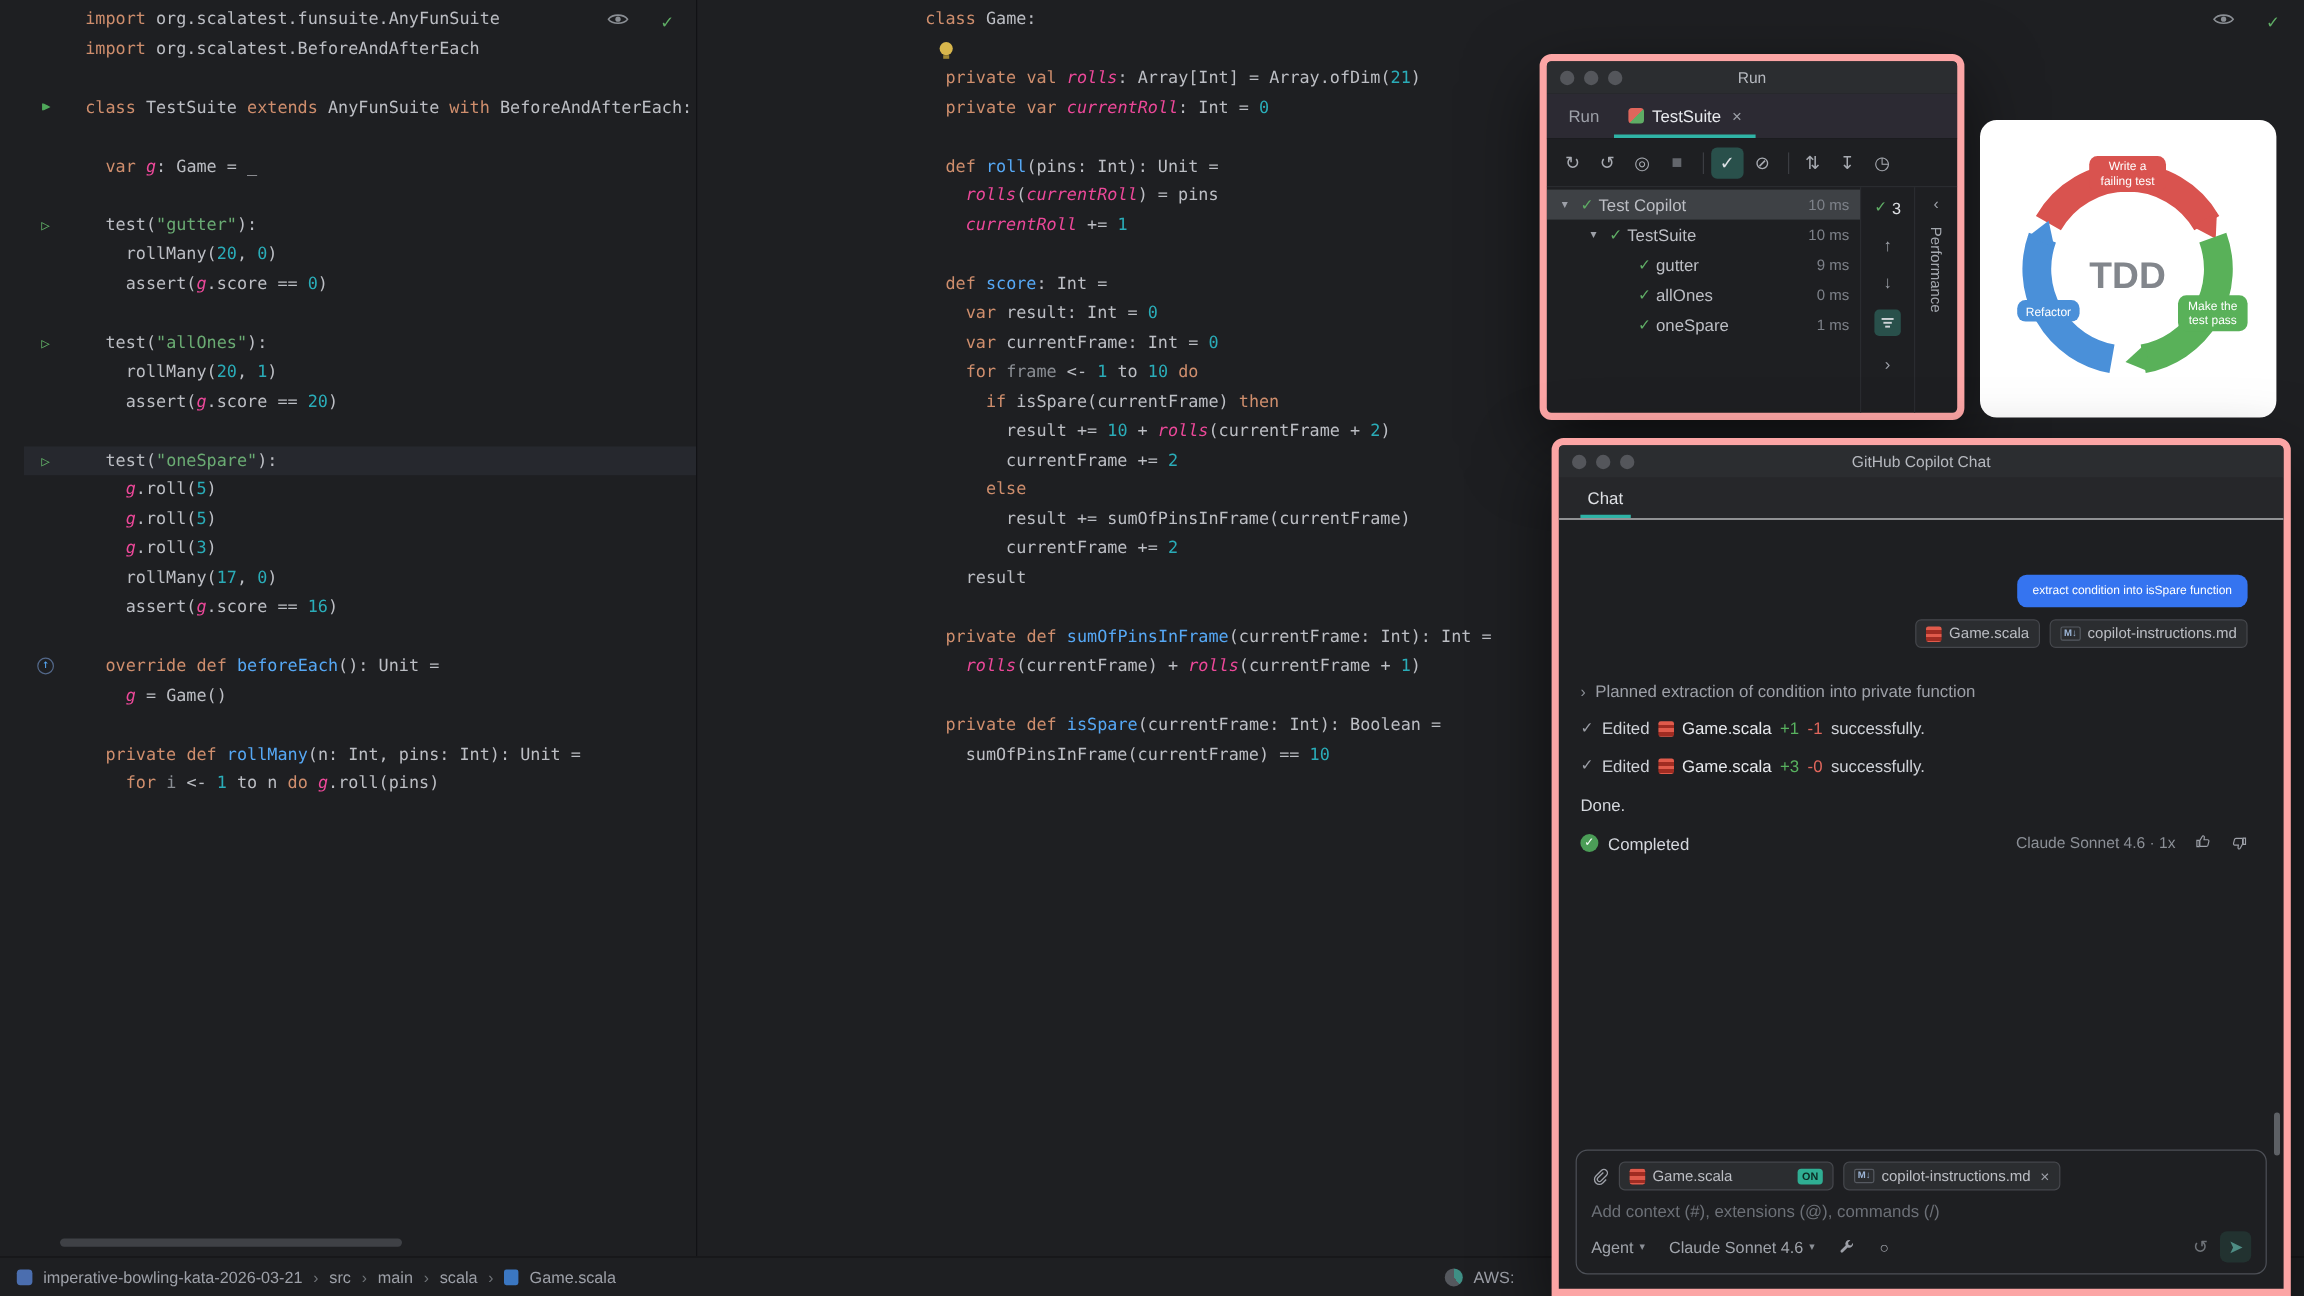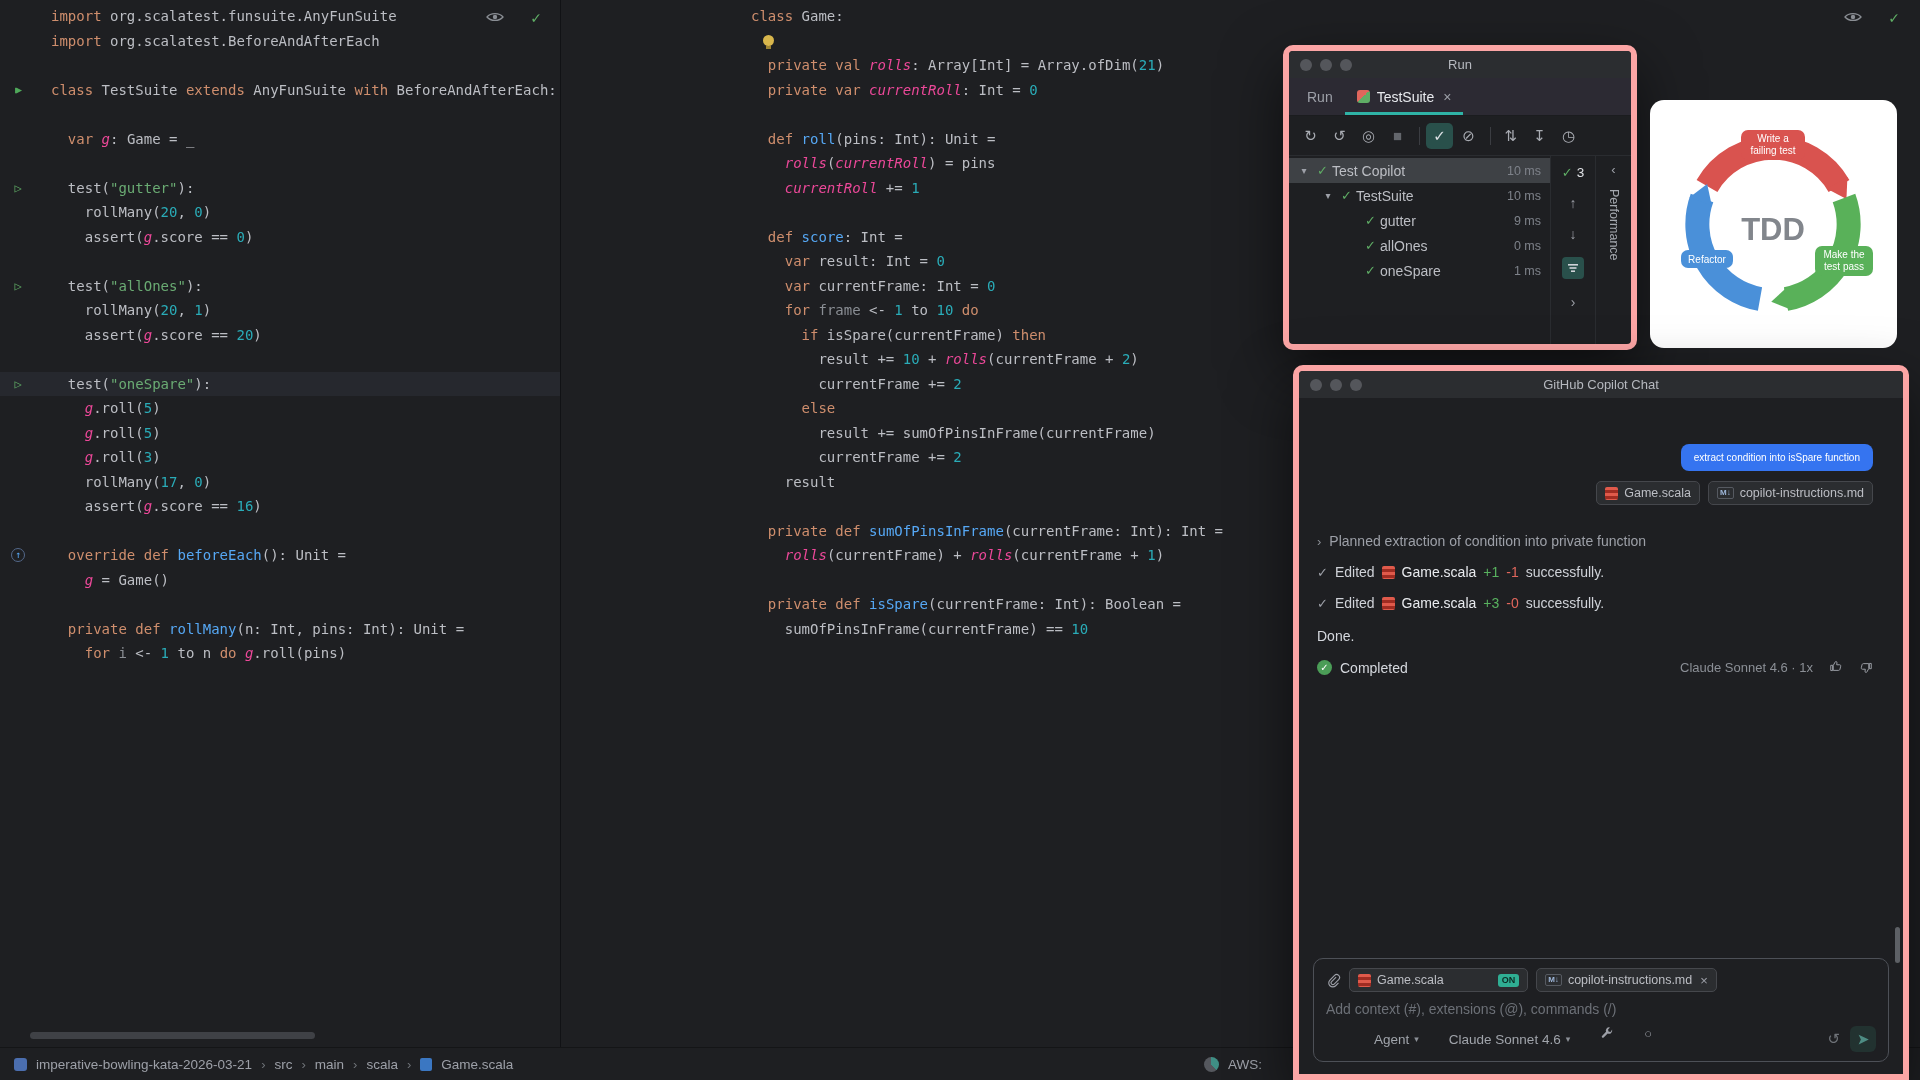--- a/index.html
+++ b/index.html
@@ -1,21 +1,21 @@
 <!DOCTYPE html>
 <html><head>
 <meta charset="utf-8">
 <style>
   *{box-sizing:border-box;margin:0;padding:0;}
   :root{--accent:#2fb3a6;}
   html,body{width:1920px;height:1080px;overflow:hidden;background:#1e1f22;
     font-family:"Liberation Sans","DejaVu Sans",sans-serif;color:#bcbec4;}
 
   
-  .editors{position:absolute;left:0;top:0;right:0;bottom:33px;display:flex;}
+  .editors{position:absolute;left:0;top:0;right:0;bottom:33px;display:flex;padding-left:20px;}
   .pane{position:relative;overflow:hidden;}
   .pane-left{width:561px;border-right:1px solid #111215;}
   .pane-middle{flex:1;}
   .code{position:absolute;top:4px;font-family:"DejaVu Sans Mono",monospace;font-size:14px;
     line-height:24.5px;white-space:pre;color:#bcbec4;}
   #left-code{left:51px;}
   #middle-code{left:190px;}
   .line{position:relative;z-index:0;height:24.5px;}
   .line.hl::before{content:"";position:absolute;z-index:-1;top:0;bottom:0;left:-51px;right:-1500px;background:#26282e;}
   .tk-kw{color:#cf8e6d}.tk-pl{color:#bcbec4}.tk-str{color:#6aab73}.tk-num{color:#2aacb8}
@@ -112,21 +112,21 @@
     display:flex;align-items:center;justify-content:center;flex:0 0 auto;}
   .completed-meta{margin-left:auto;display:flex;align-items:center;gap:16px;color:#8b8f96;font-size:13px;}
   .cp-scrollthumb{position:absolute;right:3px;top:556px;width:5px;height:36px;border-radius:3px;background:#5d6065;}
   .cp-inputbox{margin:0 14px 12px;border:1px solid #4d5057;border-radius:10px;padding:9px 12px;
     display:flex;flex-direction:column;gap:9px;flex:0 0 auto;}
   .inchips{display:flex;align-items:center;gap:8px;}
   .on-badge{background:#2fae93;color:#0c2b24;font-size:9px;font-weight:bold;border-radius:3px;padding:1.5px 4px;margin-left:48px;}
   .chip-close{color:#9da0a8;font-size:13px;margin-left:2px;}
   .cp-input{background:transparent;border:none;outline:none;color:#cfd2d8;font-size:14px;font-family:inherit;width:100%;}
   .cp-input::placeholder{color:#6c7077;}
-  .controls{display:flex;gap:30px;color:#a0a4ab;font-size:13.5px;margin-left:48px;}
+  .controls{display:flex;align-items:center;gap:20px;color:#a0a4ab;font-size:13.5px;}
   .ddown{display:flex;align-items:center;gap:5px;}
   .dd-chev{font-size:9px;color:#8b8f96;}
   .ctrl-icons-right{margin-left:auto;display:flex;align-items:center;gap:10px;}
   .send-btn{width:26px;height:26px;border-radius:6px;background:#223230;display:flex;align-items:center;justify-content:center;}
   .retry-glyph{font-size:15px;color:#6f7379;}
   .circle-glyph{font-size:13px;color:#9da0a8;}
 </style>
 </head>
 <body>
 
@@ -296,20 +296,23 @@
 
 <div class="window" id="copilot-window">
   <div class="titlebar">
     <span class="dots">
       <span class="dot"></span>
       <span class="dot"></span>
       <span class="dot"></span>
     </span>
     <span>GitHub Copilot Chat</span>
   </div>
+  <div class="cp-tabs">
+    <div class="cp-tab">Chat</div>
+  </div>
   <div class="cp-msgs">
     <div class="bubble">extract condition into isSpare function</div>
     <div class="chips-row" id="msg-chips">
         <span class="chip">
           <span class="scala-icon"></span>
           <span>Game.scala</span>
         </span>
         <span class="chip">
           <span class="md-icon">M↓</span>
           <span>copilot-instructions.md</span>

